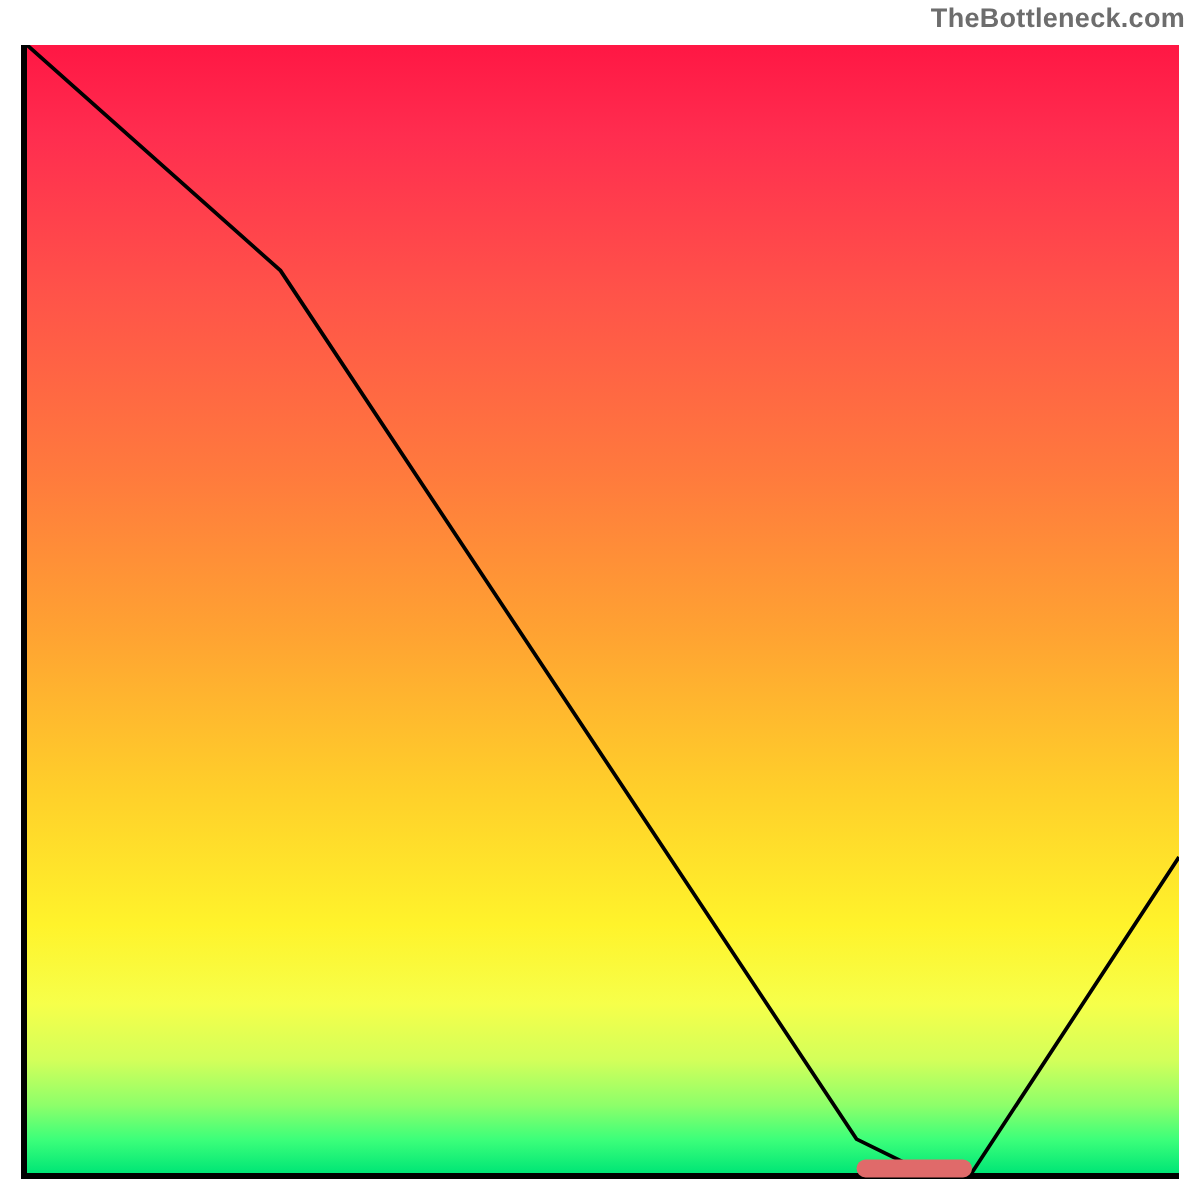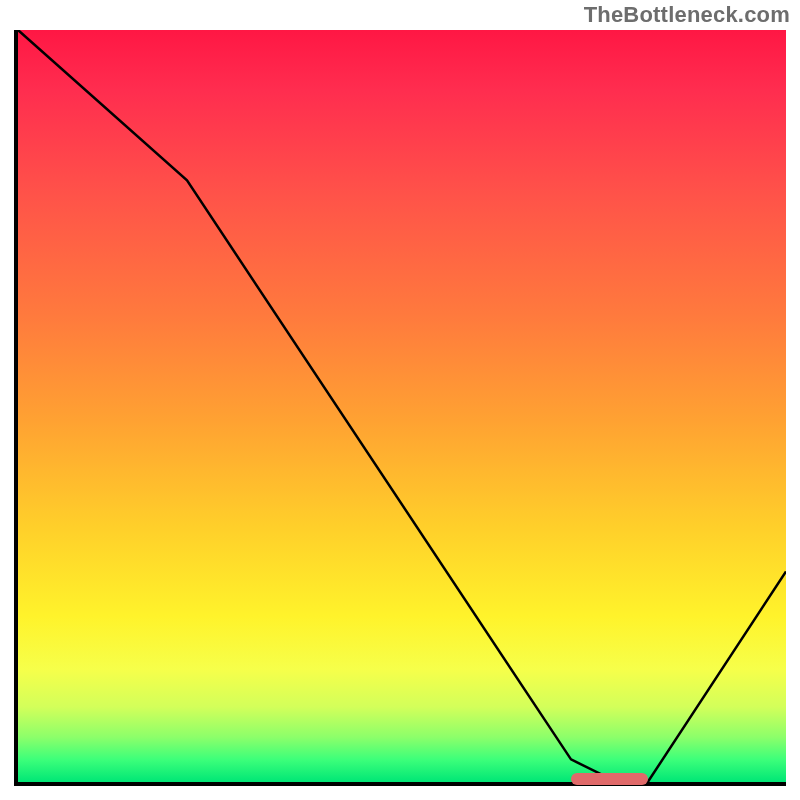--- a/index.html
+++ b/index.html
@@ -12,21 +12,21 @@
   }
   .container {
     position: relative;
     width: 800px;
     height: 800px;
   }
   .watermark {
     position: absolute;
     top: 2px;
     right: 10px;
-    font-size: 22px;
+    font-size: 18px;
     font-weight: 600;
     color: #6d6d6d;
     letter-spacing: 0.2px;
   }
   .plot-frame {
     position: absolute;
     left: 14px;
     top: 30px;
     width: 772px;
     height: 756px;

